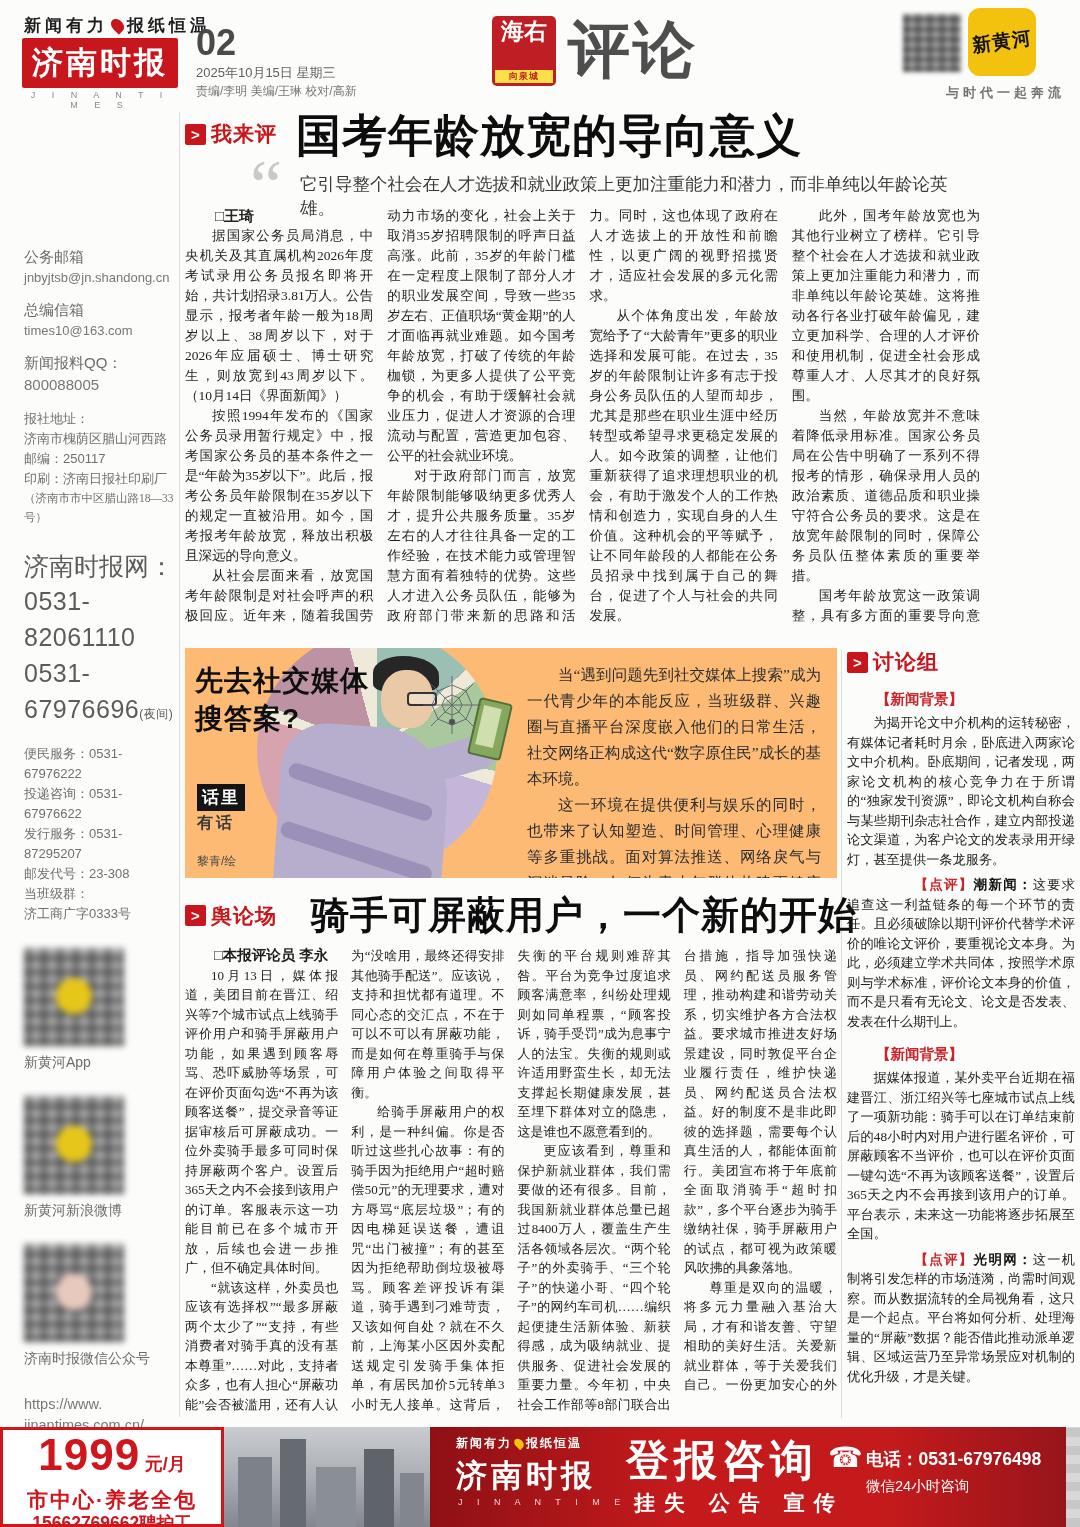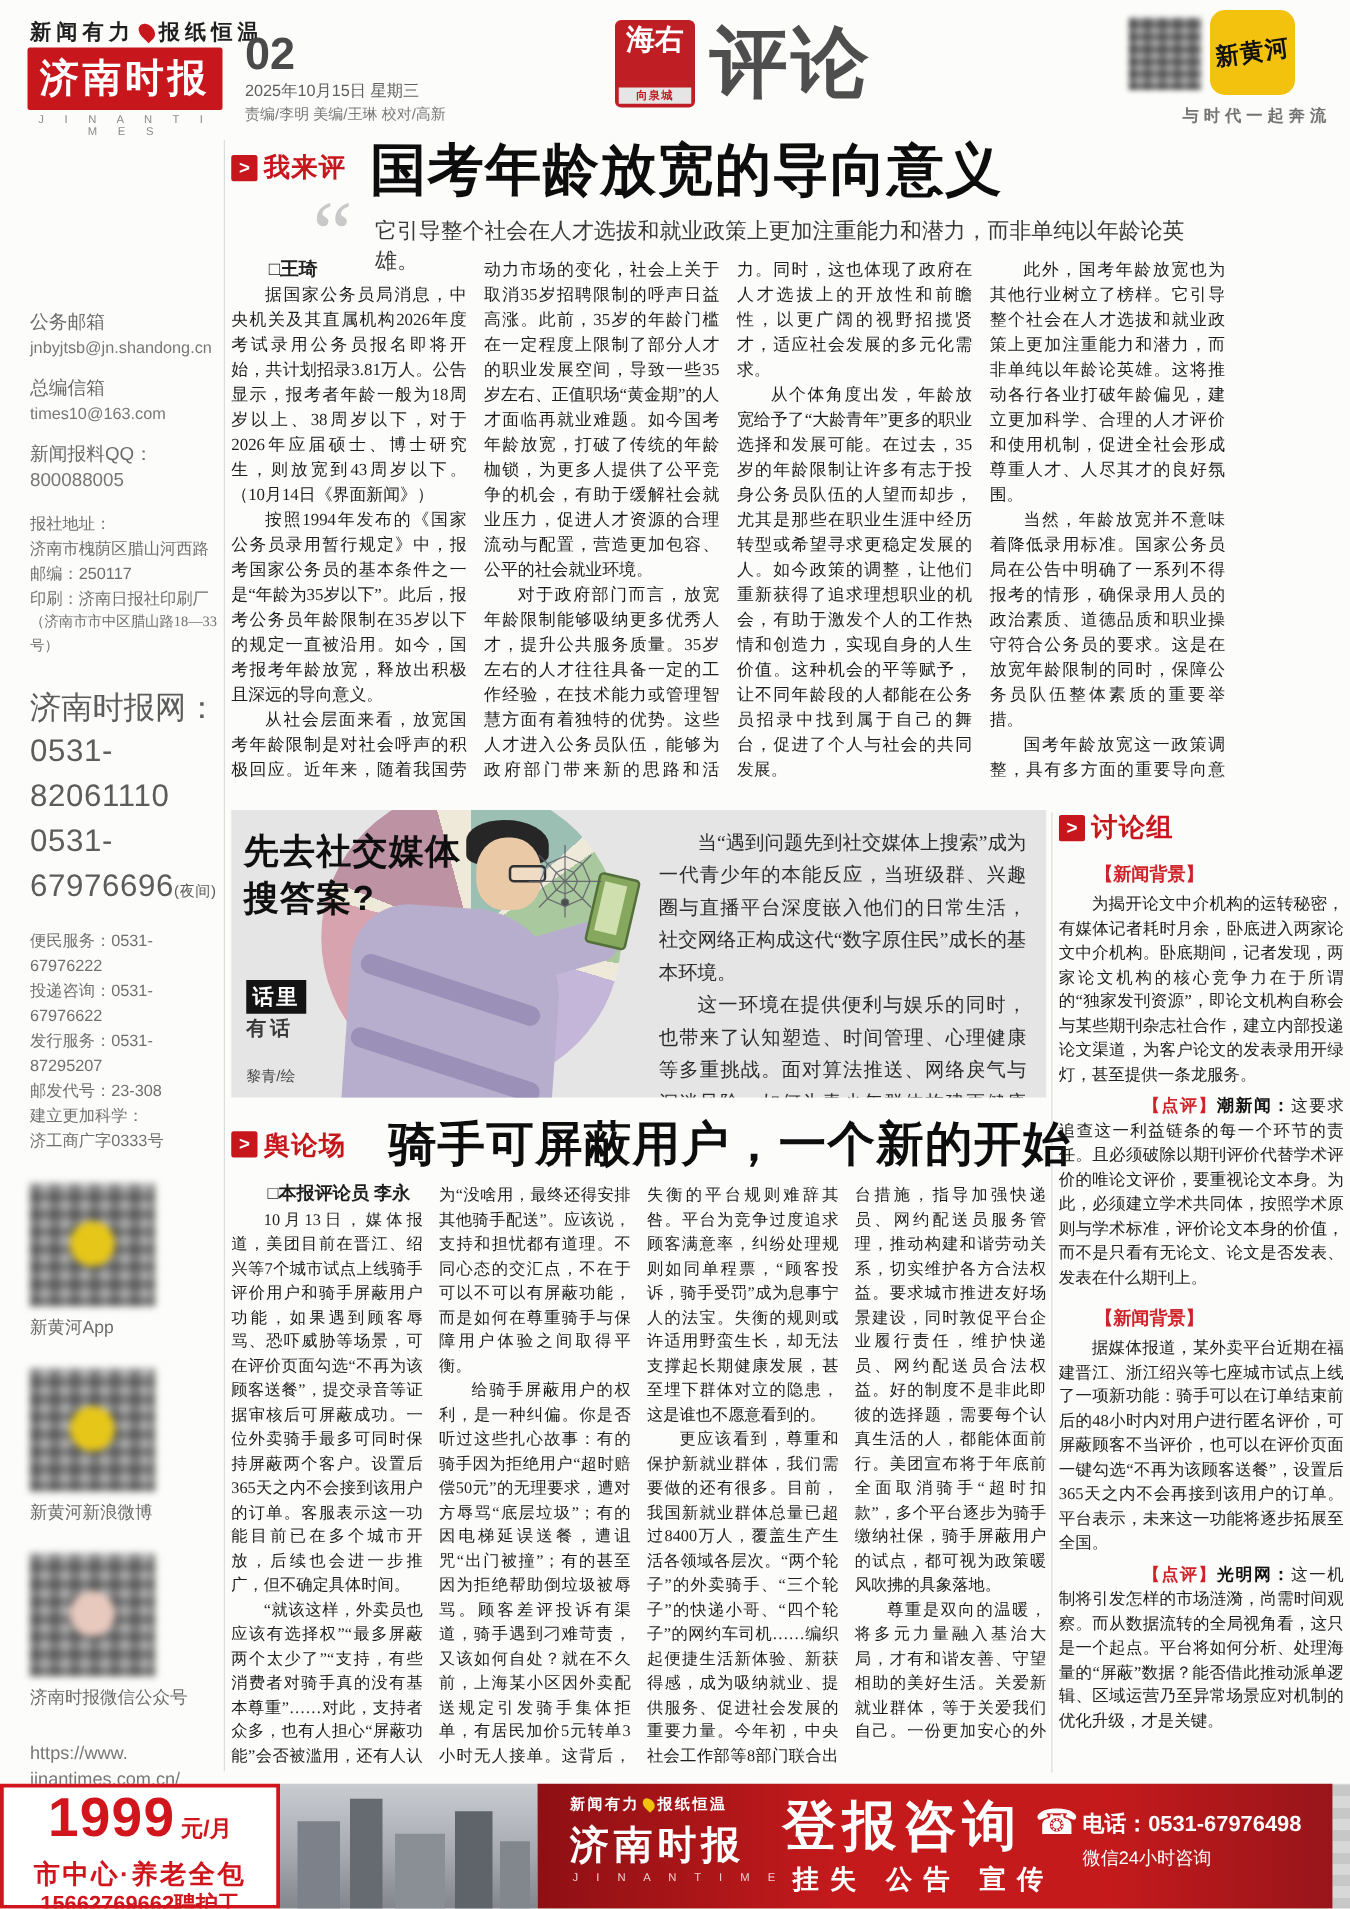--- a/index.html
+++ b/index.html
@@ -11,21 +11,21 @@
   .hdr-slogan{left:24px;top:14px;font-size:17px;font-weight:900;letter-spacing:4px;color:#1e1e1e;display:flex;align-items:center;}
   .flame{display:inline-block;width:11px;height:15px;background:#c8161d;border-radius:50% 50% 50% 0;transform:rotate(-45deg);margin:0 4px;}
   .masthead{left:22px;top:38px;width:156px;height:50px;background:#c8161d;color:#fff;display:flex;align-items:center;justify-content:center;
             font-family:"Liberation Serif",serif;font-weight:900;font-size:31px;letter-spacing:3px;border-radius:2px;}
   .masthead-en{left:22px;top:90px;width:156px;text-align:center;font-size:9px;letter-spacing:7px;color:#8a8a8a;}
   .page-num{left:196px;top:22px;font-size:36px;font-weight:700;color:#4a4a4a;}
   .hdr-date{left:196px;top:64px;font-size:13px;color:#5f5f5f;}
   .hdr-editors{left:196px;top:83px;font-size:12px;color:#787878;}
   .seal{left:492px;top:16px;width:64px;height:70px;background:#bf1e24;border-radius:5px;overflow:hidden;}
   .seal-txt{display:block;text-align:center;color:#fff;font-family:"Liberation Serif",serif;font-weight:900;font-size:23px;line-height:26px;padding-top:3px;}
-  .seal-banner{position:absolute;left:3px;right:3px;bottom:3px;height:13px;background:#e5e5e5;color:#bf1e24;font-size:9px;font-weight:700;text-align:center;line-height:13px;letter-spacing:1px;}
+  .seal-banner{position:absolute;left:3px;right:3px;bottom:3px;height:13px;background:#fde047;color:#bf1e24;font-size:9px;font-weight:700;text-align:center;line-height:13px;letter-spacing:1px;}
   .section-title{left:568px;top:8px;font-size:62px;font-weight:900;color:#4e4e4e;letter-spacing:3px;}
   .hdr-qr{left:903px;top:14px;width:58px;height:58px;filter:blur(2px);
       background:repeating-linear-gradient(0deg,#8b8b8b 0 5px,#c6c6c6 5px 10px),repeating-linear-gradient(90deg,#9a9a9a 0 6px,#d0d0d0 6px 12px);
       background-blend-mode:multiply;}
   .brand-logo{left:968px;top:8px;width:68px;height:68px;background:#f2c20f;border-radius:12px;display:flex;align-items:center;justify-content:center;}
   .brand-logo span{font-family:"Liberation Serif",serif;font-weight:900;font-size:19px;color:#111;transform:rotate(-8deg);letter-spacing:1px;}
   .brand-tagline{left:946px;top:84px;font-size:13px;font-weight:700;letter-spacing:4px;color:#737373;}
 
   
   .vrule{width:1px;background:#dcdcdc;}
@@ -56,21 +56,21 @@
   .a1-head{left:185px;top:120px;}
   .a1-title{left:296px;top:106px;font-size:45px;font-weight:900;color:#0d0d0d;letter-spacing:1px;}
   .a1-quotemark{left:250px;top:150px;font-size:72px;color:#c9c9c9;font-family:"Liberation Serif",serif;line-height:1;}
   .a1-quote{left:300px;top:172px;width:680px;font-family:"Liberation Serif",serif;font-size:17.5px;color:#3a3a3a;}
   .a1-body{left:185px;top:206px;width:795px;height:432px;column-count:4;column-gap:14px;
            font-family:"Liberation Serif",serif;font-size:13.5px;line-height:20px;color:#1e1e1e;text-align:justify;overflow:hidden;}
   .a1-body p,.a2-body p{margin:0;text-indent:2em;}
   .byline{font-family:"Liberation Sans",sans-serif;font-weight:700;font-size:15px;color:#222;margin:0 0 14px 0;}
 
   
-  .cartoon{left:185px;top:648px;width:652px;height:230px;background:#e5e5e5;display:flex;overflow:hidden;}
+  .cartoon{left:185px;top:648px;width:652px;height:230px;background:#fdba74;display:flex;overflow:hidden;}
   .cartoon-art{position:relative;width:330px;height:230px;flex:none;}
   .pie{position:absolute;left:72px;top:-18px;width:240px;height:240px;border-radius:50%;
        background:conic-gradient(from 0deg,
         #9bbfb2 0deg 48deg,#efe9da 48deg 55deg,
         #a9c89e 55deg 100deg,#efe9da 100deg 107deg,
         #c4b6d8 107deg 160deg,#efe9da 160deg 167deg,
         #c98a98 167deg 225deg,#efe9da 225deg 232deg,
         #d7a3af 232deg 285deg,#efe9da 285deg 292deg,
         #bd93a3 292deg 345deg,#efe9da 345deg 360deg);}
   .man-body{position:absolute;left:92px;top:78px;width:168px;height:200px;background:#b7aecd;border-radius:46px 70px 12px 12px;transform:rotate(4deg);}
@@ -181,21 +181,21 @@
     <div class="hotline-num">0531-82061110</div>
     <div class="hotline-num">
       <span>0531-67976696</span><span class="hotline-note">(夜间)</span>
     </div>
 
     <div class="sb-services">
       <div class="sb-line">便民服务：0531-67976222</div>
       <div class="sb-line">投递咨询：0531-67976622</div>
       <div class="sb-line">发行服务：0531-87295207</div>
       <div class="sb-line">邮发代号：23-308</div>
-      <div class="sb-line">建立更加科学：</div>
+      <div class="sb-line">当班级群：</div>
       <div class="sb-line">济工商广字0333号</div>
     </div>
 
     <div class="qr-block">
       <div class="qr">
           <span class="qr-dot"></span>
         </div>
       <div class="qr-label">新黄河App</div>
     </div>
     <div class="qr-block">

